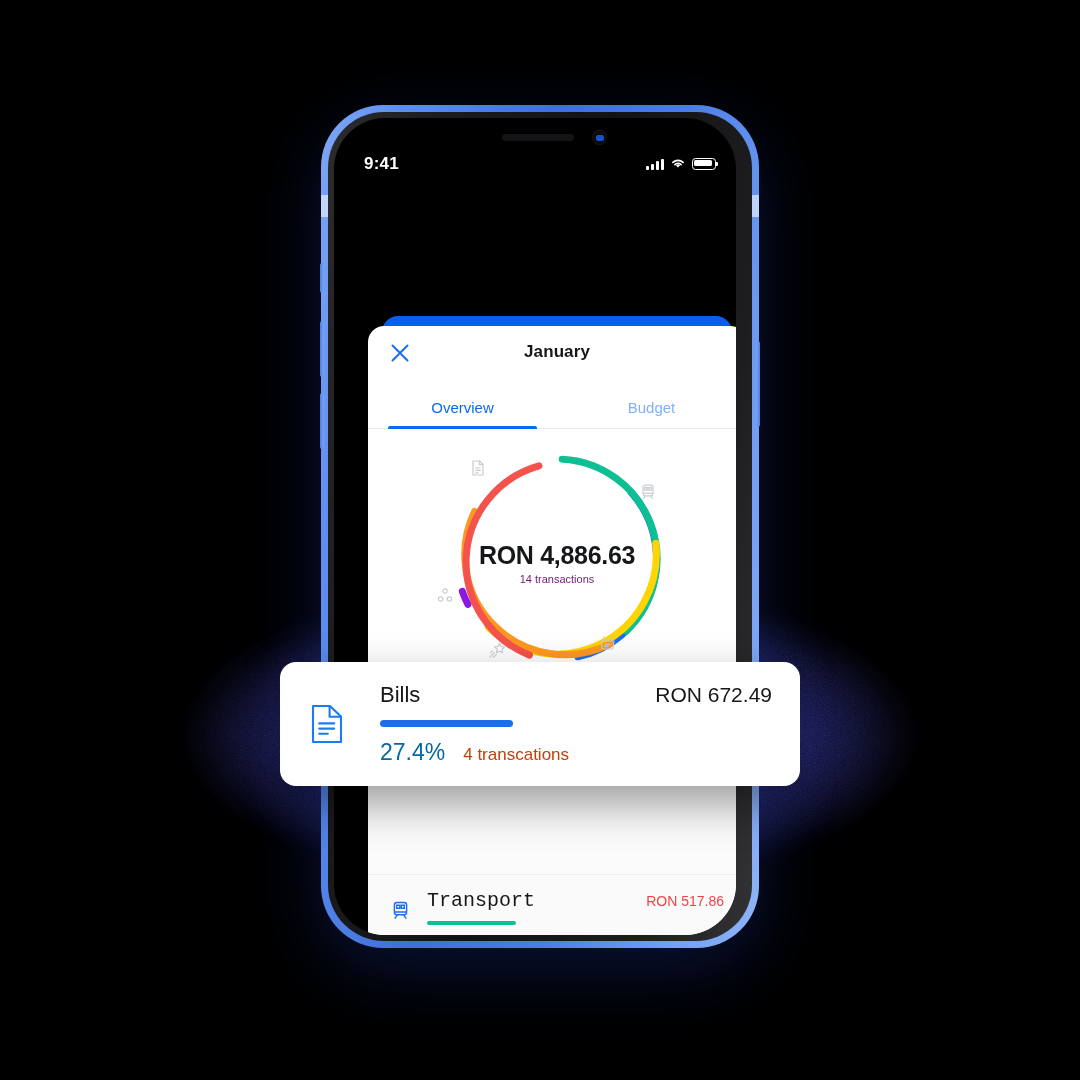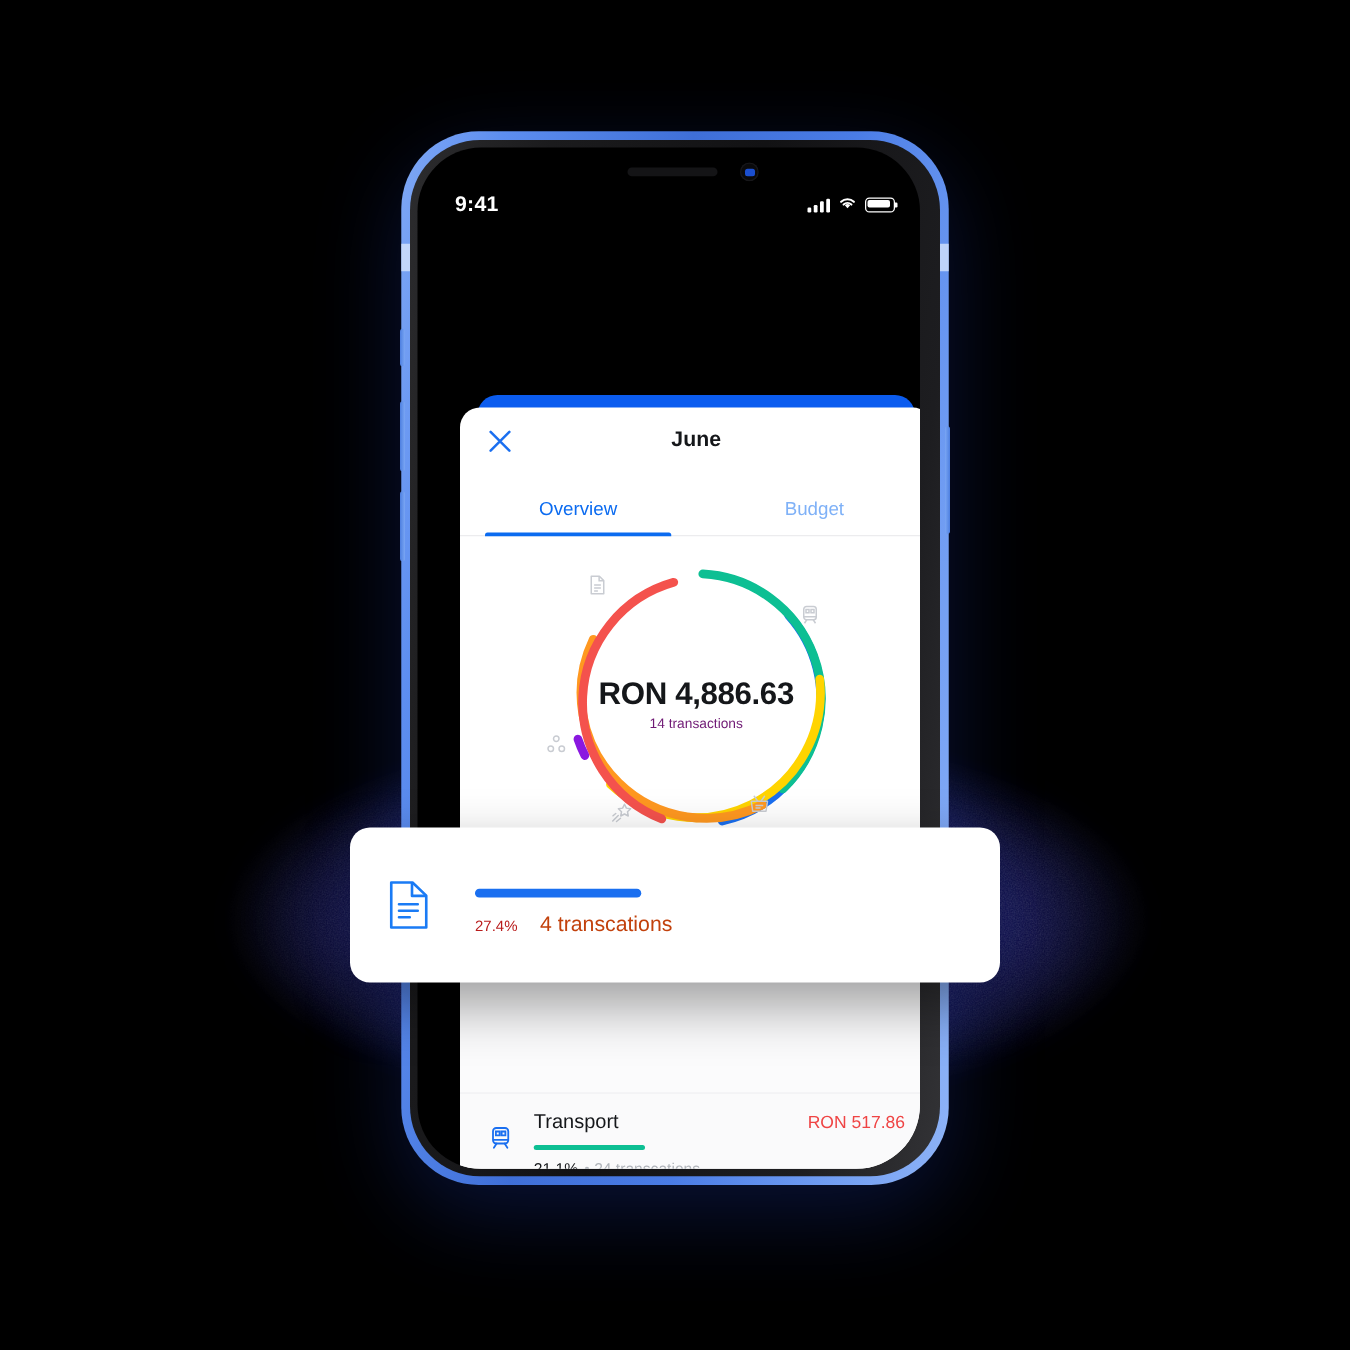--- a/index.html
+++ b/index.html
@@ -347,21 +347,21 @@
     color: #1a6ff0;
     padding-top: 11px;
     flex-shrink: 0;
   }
   .cat-row-body { flex: 1; margin-left: 11px; }
   .cat-row-top {
     display: flex;
     justify-content: space-between;
     align-items: baseline;
   }
-  .cat-row-name { font-size: 16px; color: #15171a; }
+  .cat-row-name { font-size: 20px; color: #15171a; font-family: Liberation Mono, monospace; }
   .cat-row-amount { font-size: 14px; color: #ef4444; }
   .bar-track {
     margin-top: 9px;
     height: 4px;
     width: 100%;
     border-radius: 3px;
     background: transparent;
     position: relative;
   }
   .bar-fill {
@@ -416,21 +416,21 @@
     height: 7px;
     border-radius: 4px;
     background: #1a6ff0;
   }
   .bills-meta {
     margin-top: 12px;
     display: flex;
     align-items: baseline;
     gap: 18px;
   }
-  .bills-pct { font-size: 12px; color: #b91c1c; }
+  .bills-pct { font-size: 23px; color: #0369a1; }
   .bills-count { font-size: 17px; color: #c2410c; }
 </style>
 </head>
 <body>
 
 <div id="stage">
 
   <div class="glow-wrap">
     <div class="glow-a"></div>
     <div class="glow-b"></div>
@@ -494,21 +494,21 @@
         <div class="blue-sheet"></div>
 
         <div class="modal">
 
           <div class="modal-header">
             <div class="close-btn">
               <svg width="22" height="22" viewBox="0 0 22 22">
                 <path d="M3.5 3.5 L18.5 18.5 M18.5 3.5 L3.5 18.5" stroke="#1a6ff0" stroke-width="2" stroke-linecap="round"></path>
               </svg>
             </div>
-            <div class="modal-title">June</div>
+            <div class="modal-title">January</div>
           </div>
 
           <div class="tabs">
             <div class="tab active">
               <span>Overview</span>
             </div>
             <div class="tab inactive">
               <span>Budget</span>
             </div>
           </div>
@@ -620,20 +620,24 @@
 
   <div class="bills-card">
     <div class="bills-icon">
       <svg width="34" height="40" viewBox="0 0 34 40" fill="none" stroke="#1a7bf5" stroke-width="2.1">
         <path d="M3 2 h17 L31 12.5 V38 H3 Z" stroke-linejoin="round"></path>
         <path d="M19.6 2 v10.7 H31" stroke-linejoin="round"></path>
         <path d="M9.2 19.4 h15 M9.2 24.6 h15 M9.2 29.8 h8.6" stroke-linecap="round"></path>
       </svg>
     </div>
     <div class="bills-body">
+      <div class="bills-top">
+        <span class="bills-name">Bills</span>
+        <span class="bills-amount">RON 672.49</span>
+      </div>
       <div class="bills-bar-track">
         <div class="bills-bar-fill" id="bills-bar" style="width: 34%; background: rgb(26, 111, 240);"></div>
       </div>
       <div class="bills-meta">
         <span class="bills-pct">27.4%</span>
         <span class="bills-count">4 transcations</span>
       </div>
     </div>
   </div>
 

